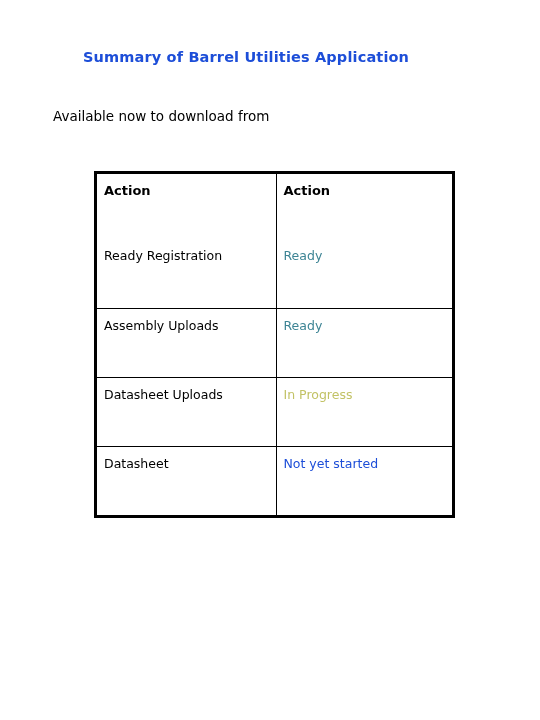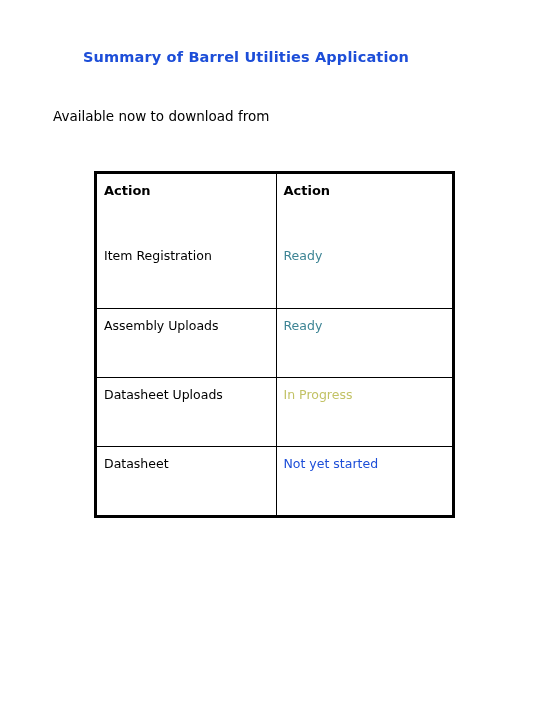--- a/index.html
+++ b/index.html
@@ -122,21 +122,21 @@
         <col class="col-status">
       </colgroup>
       <thead>
         <tr>
           <th>Action</th>
           <th>Action</th>
         </tr>
       </thead>
       <tbody>
         <tr>
-          <td class="cell-action">Item Registration</td>
+          <td class="cell-action">Ready Registration</td>
           <td class="cell-status" style="color: rgb(61, 132, 148);">Ready</td>
         </tr>
         <tr>
           <td class="cell-action">Assembly Uploads</td>
           <td class="cell-status" style="color: rgb(61, 132, 148);">Ready</td>
         </tr>
         <tr>
           <td class="cell-action">Datasheet Uploads</td>
           <td class="cell-status" style="color: rgb(194, 194, 101);">In Progress</td>
         </tr>

